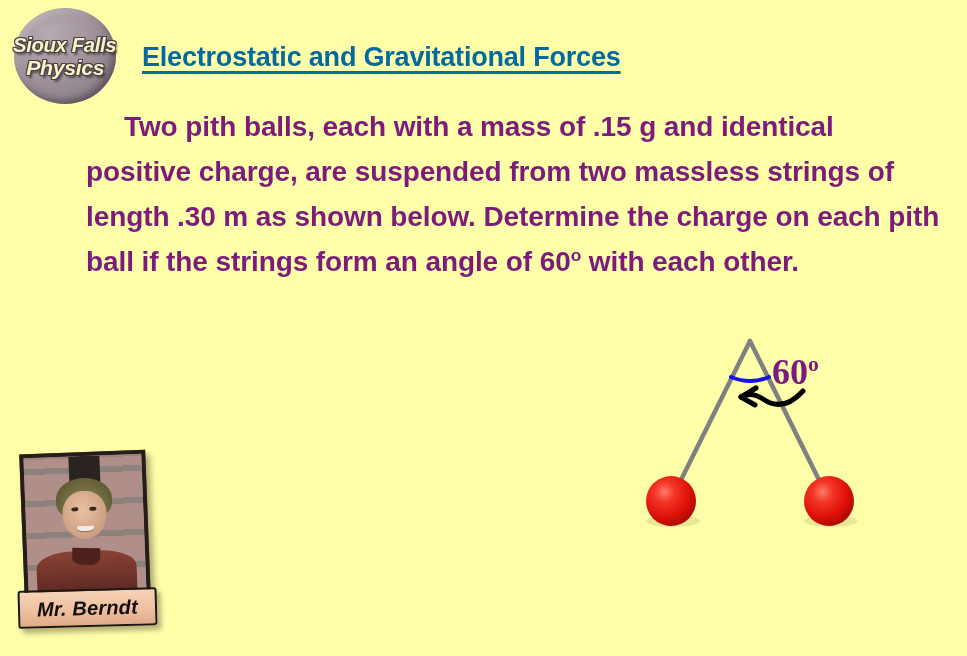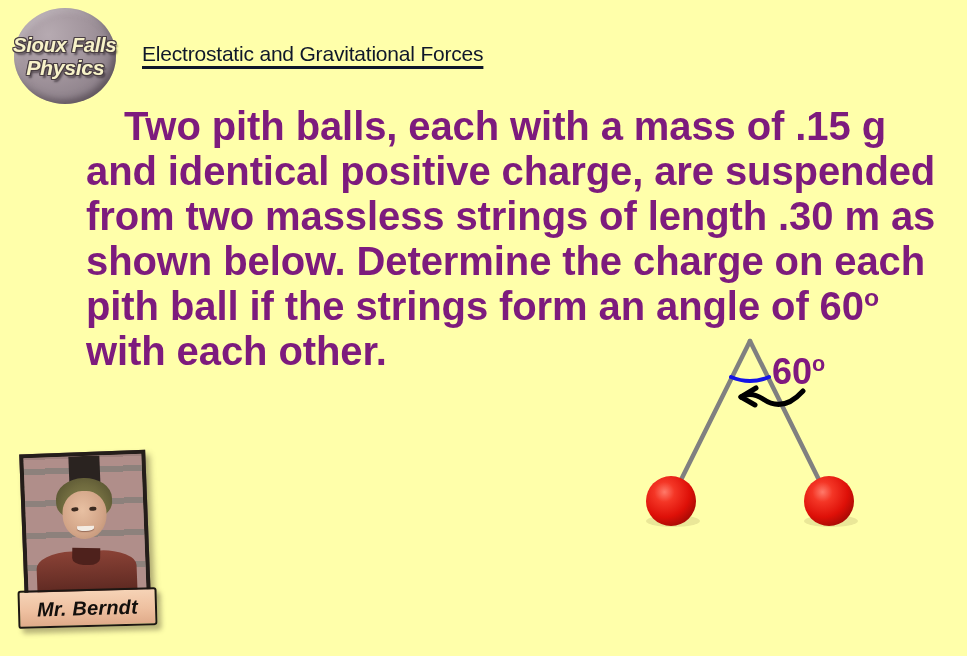--- a/index.html
+++ b/index.html
@@ -62,38 +62,38 @@
     white-space: nowrap;
     transform: scaleX(1.02);
   }
   #logo .wordmark span.l2 { font-size: 21px; }
 
   
   #title {
     position: absolute;
     left: 142px;
     top: 42px;
-    font-size: 21px;
-    font-weight: normal;
-    color: #0f172a;
+    font-size: 27px;
+    font-weight: bold;
+    color: #0369a1;
     text-decoration: underline;
     text-decoration-thickness: 3px;
     text-underline-offset: 5px;
     letter-spacing: -0.2px;
     white-space: nowrap;
     font-family: "Liberation Sans", sans-serif;
   }
 
   
   #body-text {
     position: absolute;
     left: 86px;
     top: 104px;
     width: 860px;
-    font-size: 40px;
+    font-size: 28px;
     font-weight: bold;
     line-height: 45px;
     color: #7d1b7d;
     font-family: "Liberation Sans", sans-serif;
     letter-spacing: -0.1px;
   }
   #body-text .indent { display: inline-block; width: 38px; }
   #body-text sup.deg {
     font-size: 0.62em;
     vertical-align: super;
@@ -109,21 +109,21 @@
     height: 215px;
   }
   #diagram svg { display: block; }
   #angle-label {
     position: absolute;
     left: 152px;
     top: 26px;
     font-size: 36px;
     font-weight: bold;
     color: #80197f;
-    font-family: Liberation Sans, sans-serif;
+    font-family: Liberation Serif, serif;
     white-space: nowrap;
   }
   #angle-label sup {
     font-size: 0.6em;
     vertical-align: super;
     line-height: 0;
   }
 
   
   #photo-block {

